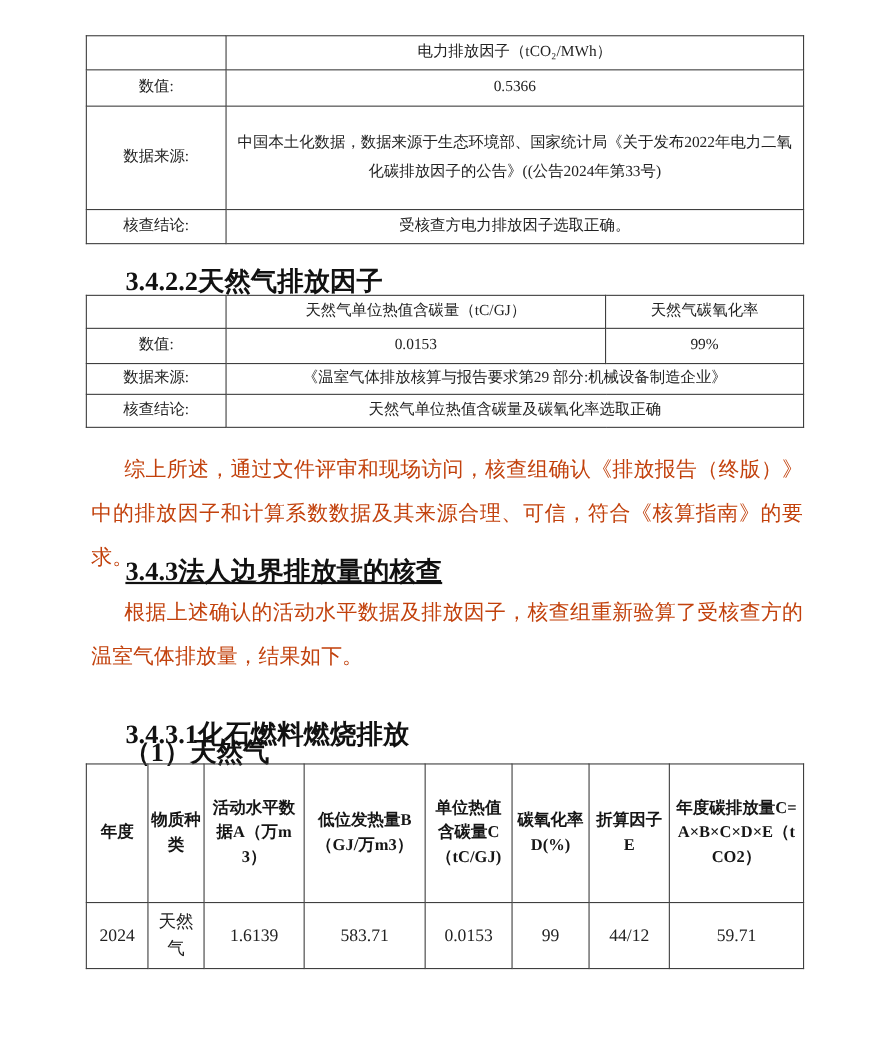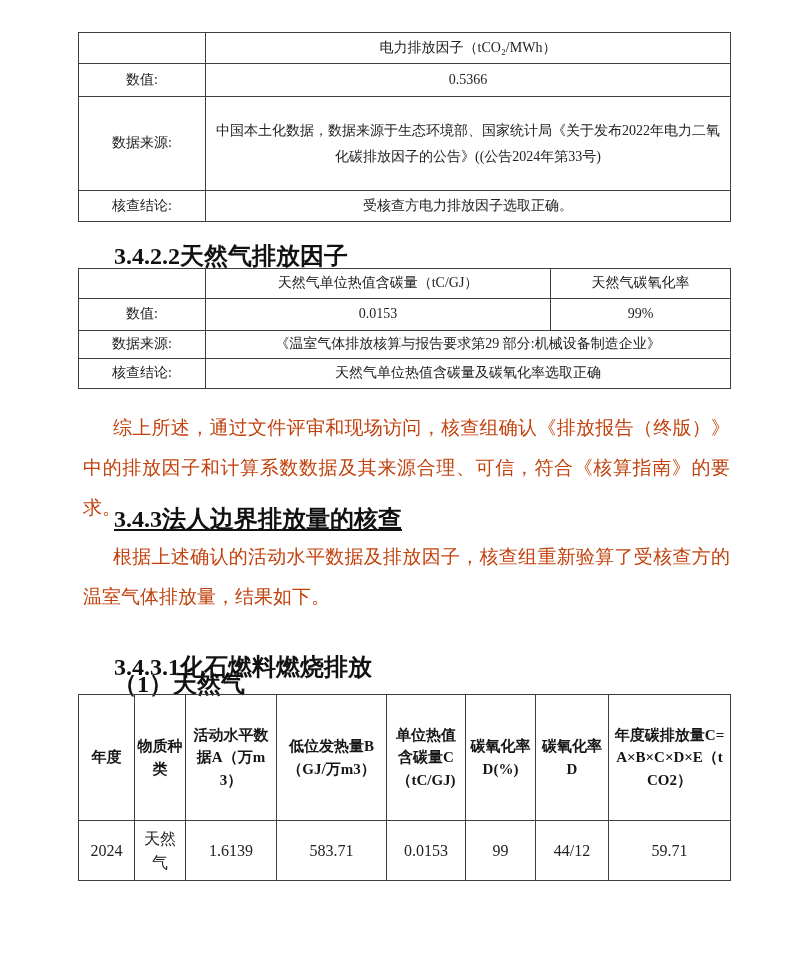--- a/index.html
+++ b/index.html
@@ -139,21 +139,21 @@
           <col style="width:122px">
       </colgroup>
       <tbody>
           <tr style="height:126px">
         <th>年度</th>
         <th>物质种类</th>
         <th>活动水平数据A（万m3）</th>
         <th>低位发热量B（GJ/万m3）</th>
         <th>单位热值含碳量C（tC/GJ)</th>
         <th>碳氧化率D(%)</th>
-        <th>碳氧化率D</th>
+        <th>折算因子E</th>
         <th>年度碳排放量C=A×B×C×D×E（tCO2）</th>
       </tr>
       <tr style="height:60px">
         <td>2024</td>
         <td>天然气</td>
         <td>1.6139</td>
         <td>583.71</td>
         <td>0.0153</td>
         <td>99</td>
         <td>44/12</td>

